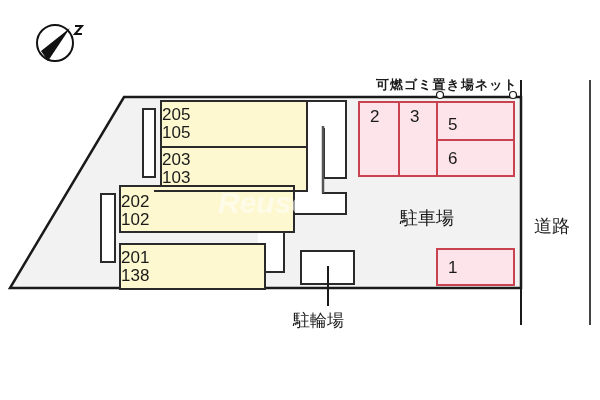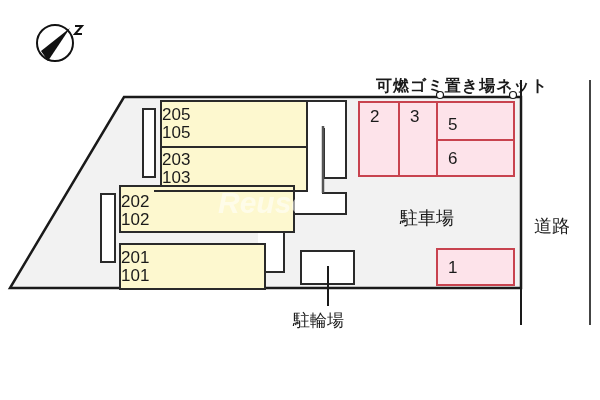--- a/index.html
+++ b/index.html
@@ -7,21 +7,21 @@
          font-family: "DejaVu Sans", "Liberation Sans", sans-serif; color: #1a1a1a; }
   .abs { position: absolute; box-sizing: border-box; }
   svg.base { position: absolute; left: 0; top: 0; }
   .unit { background: #fdf8cf; border: 2px solid #2a2a2a; display: flex; flex-direction: column;
           align-items: flex-start; justify-content: center; font-size: 17px; line-height: 18px;
           font-family: "Liberation Sans", sans-serif; margin-left: 6px; }
   .balcony { background: #ffffff; border: 2px solid #2a2a2a; }
   .spot { background: #fde3ea; border: 2px solid #c8434f; font-size: 17px;
           font-family: "Liberation Sans", sans-serif; padding-left: 10px; }
   .label { font-size: 17px; white-space: nowrap; }
-  .small-label { font-size: 16px; font-weight: bold; white-space: nowrap; letter-spacing: 1px; text-align: right; }
+  .small-label { font-size: 13px; font-weight: bold; white-space: nowrap; letter-spacing: 1px; text-align: right; }
   .watermark { color: rgba(255,255,255,0.55); font-size: 30px; font-weight: bold;
                font-family: "Liberation Sans", sans-serif; white-space: nowrap; font-style: italic; }
 </style>
 </head>
 <body>
 
 <svg class="base" width="600" height="400">
 
   <polygon points="124,97 521,97 521,288 10,288" fill="#f2f2f2" stroke="#1a1a1a" stroke-width="2.5"></polygon>
 
@@ -57,21 +57,21 @@
 <div class="abs unit" style="left:154px;top:146px;width:148px;height:46px;">
   <span>203</span>
   <span>103</span>
 </div>
 <div class="abs unit" style="left:113px;top:185px;width:176px;height:48px;justify-content:flex-end;padding-bottom:2px;">
   <span>202</span>
   <span>102</span>
 </div>
 <div class="abs unit" style="left:113px;top:243px;width:147px;height:47px;">
   <span>201</span>
-  <span>101</span>
+  <span>138</span>
 </div>
 
 <div class="abs" style="left:154px;top:190px;width:148px;height:2px;background:#2a2a2a;"></div>
 
 <div class="abs spot" style="left:358px;top:101px;width:42px;height:76px;padding-top:4px;">
   <span>2</span>
 </div>
 <div class="abs spot" style="left:398px;top:101px;width:40px;height:76px;padding-top:4px;">
   <span>3</span>
 </div>

